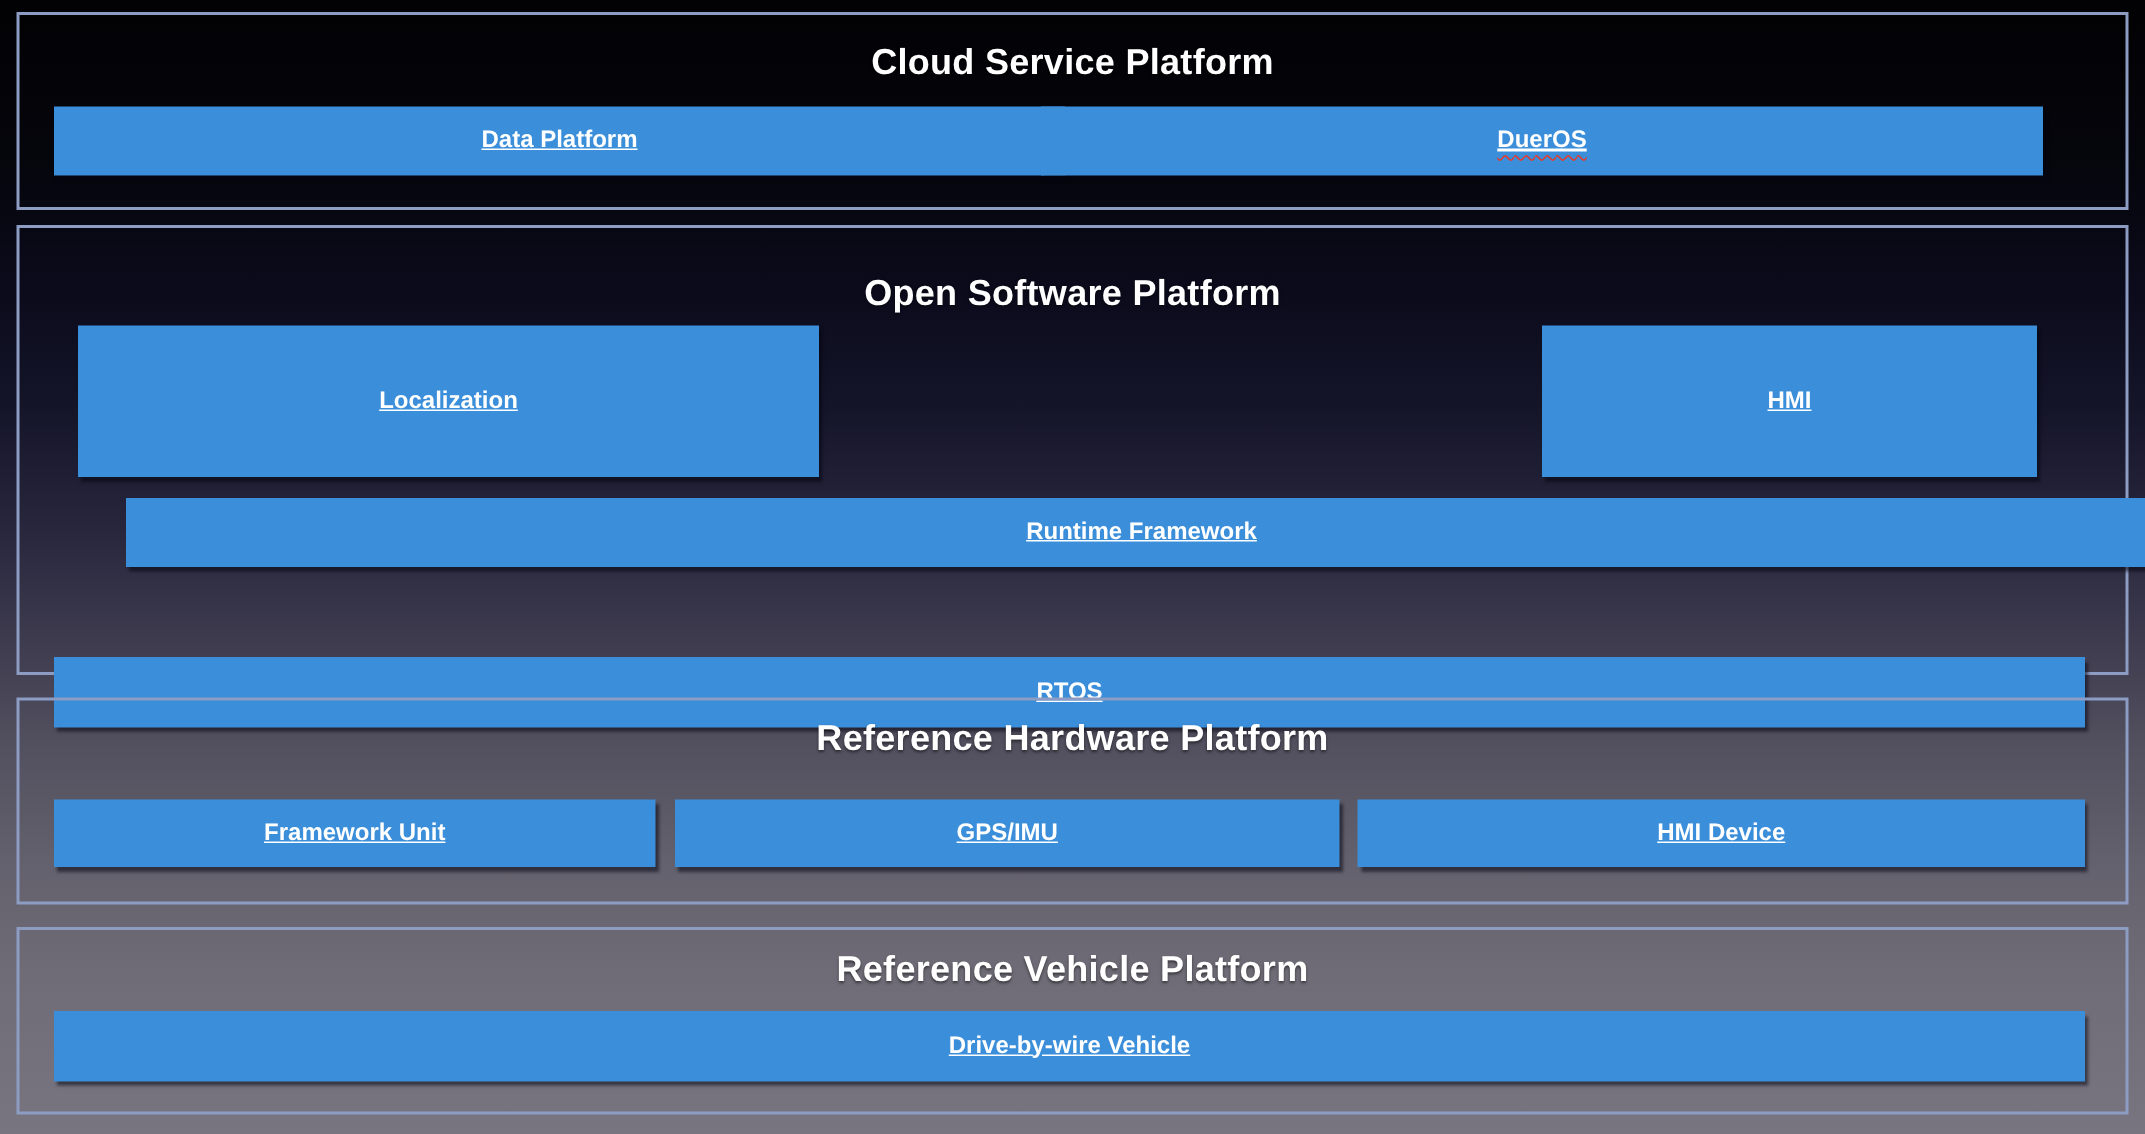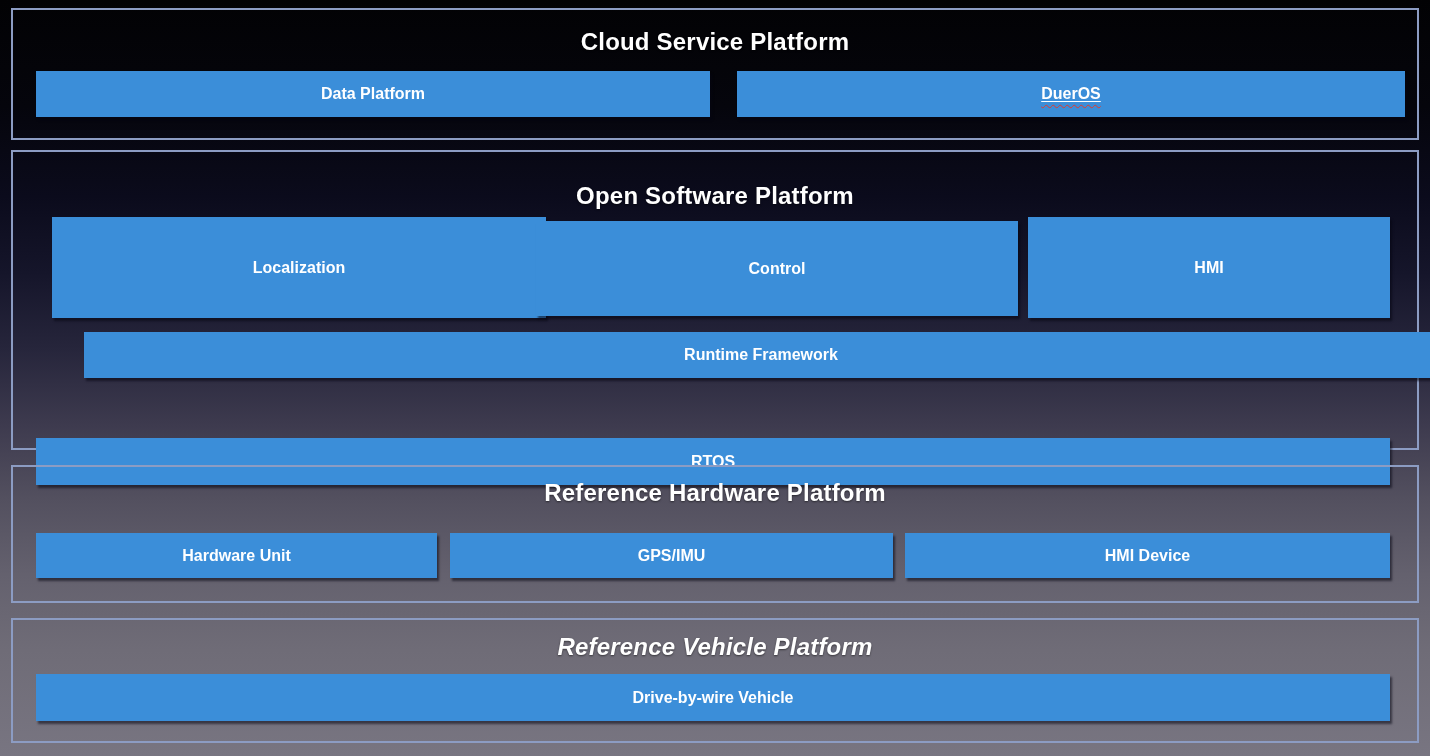--- a/index.html
+++ b/index.html
@@ -23,36 +23,37 @@
   #section-hardware { top:465px; height:138px; }
   #section-vehicle  { top:618px; height:125px; }
   .section-title {
     position:absolute; left:0; width:100%; text-align:center;
     color:#ffffff; font-weight:bold; font-size:24px; letter-spacing:0.2px;
     text-shadow:0 1px 2px rgba(0,0,0,0.5);
   }
   #section-cloud .section-title    { top:18px; }
   #section-software .section-title { top:30px; }
   #section-hardware .section-title { top:12px; }
-  #section-vehicle .section-title  { top:13px;font-style:italic; }
+  #section-vehicle .section-title  { top:13px; }
   .box {
     position:absolute;
     background:var(--box-blue,#3b8ed9);
     color:#ffffff; font-weight:bold; font-size:16px;
     display:flex; align-items:center; justify-content:center;
     text-align:center;
     box-shadow:2px 3px 2px rgba(5,5,18,0.55);
+    text-decoration:underline;
   }
   
   #box-data-platform { left:23px;  top:61px; width:674px;  height:46px; }
-  #box-dueros        { left:724px; top:61px; width:668px;  height:46px; }
+  #box-dueros        { left:681px; top:61px; width:668px;  height:46px; }
   
   #box-localization  { left:23px;   top:65px;  width:494px;  height:101px;margin-left:16px; }
   #box-control       { left:523px;  top:69px;  width:482px;  height:95px; }
-  #box-hmi           { left:1015px; top:65px;  width:362px;  height:101px; }
+  #box-hmi           { left:1015px; top:65px;  width:330px;  height:101px; }
   #box-runtime       { left:23px;   top:180px; width:1354px; height:46px;margin-left:48px; }
   #box-rtos          { left:23px;   top:238px; width:1354px; height:47px;margin-top:48px; }
   
   #box-computing-unit { left:23px;  top:66px; width:401px; height:45px; }
   #box-gps-imu        { left:437px; top:66px; width:443px; height:45px; }
   #box-hmi-device     { left:892px; top:66px; width:485px; height:45px; }
   
   #box-drive-by-wire  { left:23px; top:54px; width:1354px; height:47px;align-items:center; }
   
   .spellcheck-wavy {
@@ -83,38 +84,35 @@
     <div class="box" id="box-dueros">
       <span class="spellcheck-wavy"><span class="link-underline">DuerOS</span></span>
     </div>
   </div>
 
   <div class="section" id="section-software">
     <div class="section-title">Open Software Platform</div>
     <div class="box" id="box-localization">
       <span>Localization</span>
     </div>
-    <div class="box" id="box-control">
-      <span>Control</span>
-    </div>
     <div class="box" id="box-hmi">
       <span>HMI</span>
     </div>
     <div class="box" id="box-runtime">
       <span>Runtime Framework</span>
     </div>
     <div class="box" id="box-rtos">
       <span>RTOS</span>
     </div>
   </div>
 
   <div class="section" id="section-hardware">
     <div class="section-title">Reference Hardware Platform</div>
     <div class="box" id="box-computing-unit">
-      <span>Hardware Unit</span>
+      <span>Framework Unit</span>
     </div>
     <div class="box" id="box-gps-imu">
       <span>GPS/IMU</span>
     </div>
     <div class="box" id="box-hmi-device">
       <span>HMI Device</span>
     </div>
   </div>
 
   <div class="section" id="section-vehicle">

